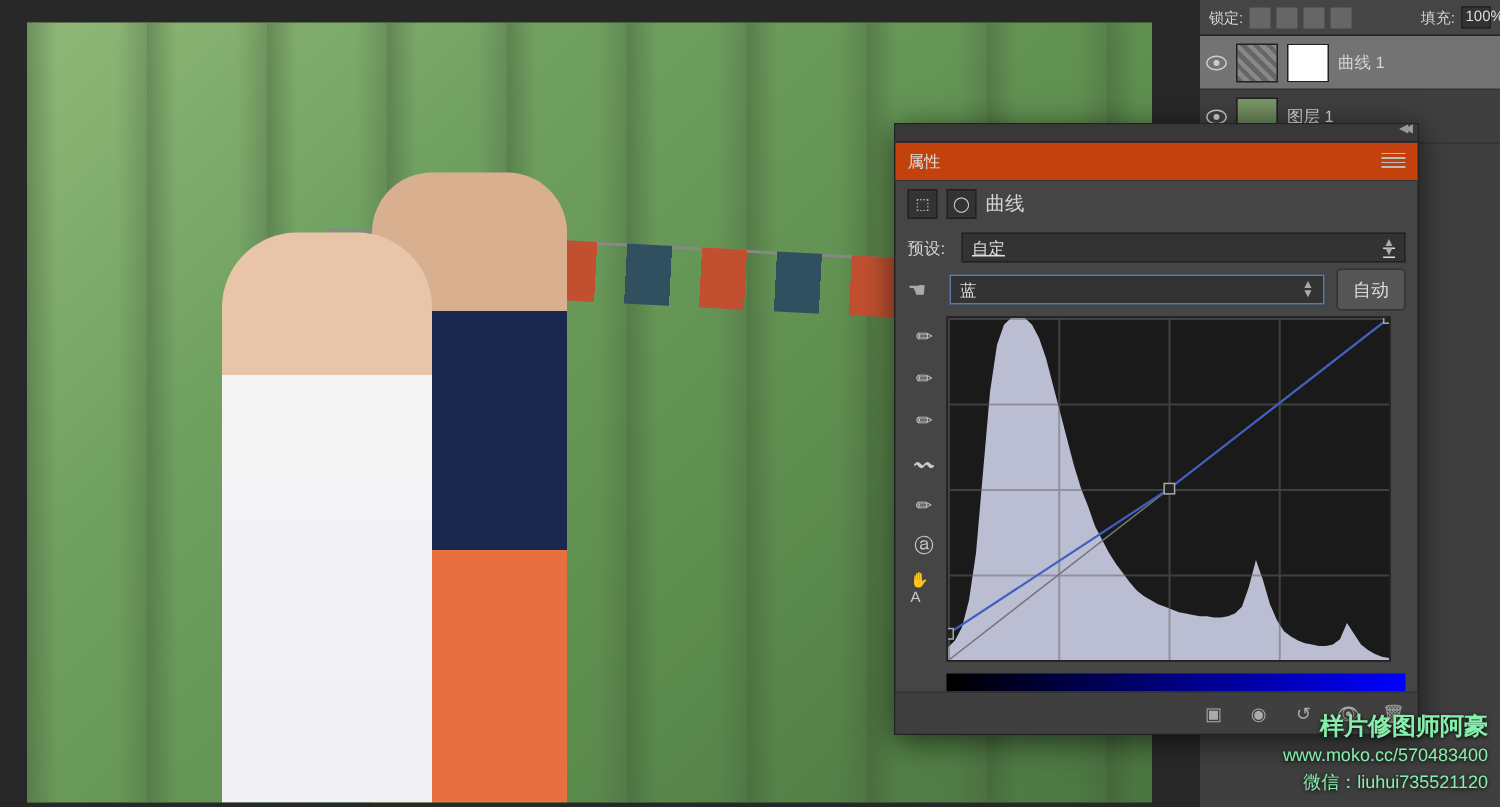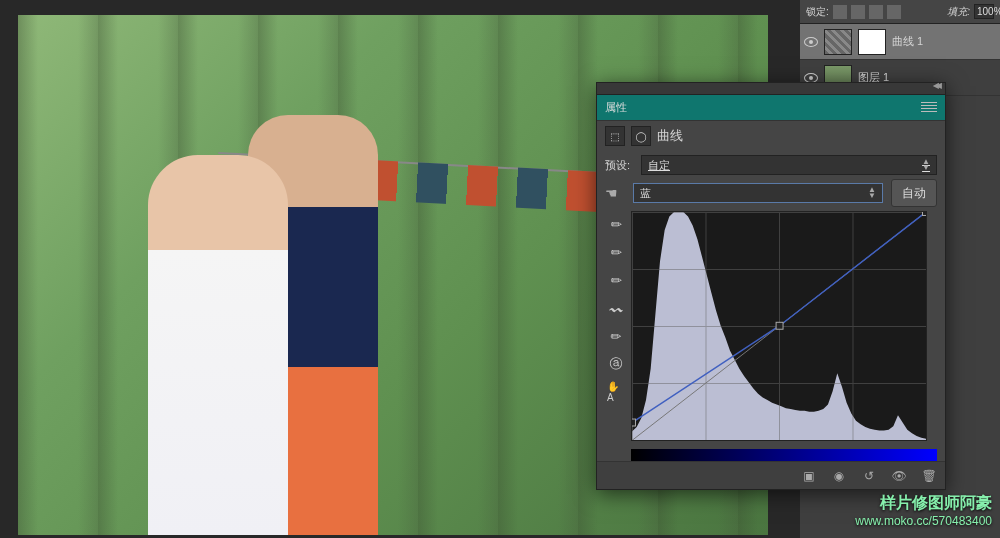--- a/index.html
+++ b/index.html
@@ -9,37 +9,37 @@
 .forest-trees { position: absolute; inset: 0; background: repeating-linear-gradient(90deg, rgba(60,80,50,0.4) 0px, transparent 20px, transparent 60px, rgba(70,90,60,0.3) 80px); }
 .couple { position: absolute; left: 130px; top: 100px; width: 250px; height: 420px; }
 .person-1 { position: absolute; left: 0; top: 40px; width: 140px; height: 380px; background: linear-gradient(180deg, #e8c5a8 0%, #e8c5a8 25%, #f5f5f5 25%, #f0f0f5 100%); border-radius: 50px 50px 0 0; }
 .person-2 { position: absolute; left: 100px; top: 0; width: 130px; height: 420px; background: linear-gradient(180deg, #d8b090 0%, #d8b090 22%, #1a2850 22%, #1a2850 60%, #e87040 60%); border-radius: 40px 40px 0 0; }
 .bunting { position: absolute; left: 200px; top: 150px; width: 500px; height: 2px; background: #888; transform: rotate(3deg); }
 .bunting::after { content: ""; position: absolute; left: 50px; top: 0; width: 400px; height: 40px; background: repeating-linear-gradient(90deg, #c05030 0 30px, transparent 30px 50px, #305060 50px 80px, transparent 80px 100px); }
 
 .right-panel { position: absolute; right: 0; top: 0; width: 200px; height: 538px; background: #3f3f3f; }
 .lock-bar { height: 24px; background: #454545; display: flex; align-items: center; padding: 0 6px; gap: 4px; font-size: 10px; border-bottom: 1px solid #222; }
 .lock-icon { width: 14px; height: 14px; background: #666; }
-.fill-label { margin-left: auto; font-style: italic; }
+.fill-label { margin-left: auto; }
 .fill-input { width: 20px; background: #333; color: #ddd; border: 1px solid #222; font-size: 10px; text-align: right; padding: 1px 2px; }
 
 .layer-row { display: flex; align-items: center; height: 36px; padding: 0 4px; gap: 6px; border-bottom: 1px solid #333; }
 .layer-row.selected { background: #737373; }
 .eye-icon { width: 14px; height: 10px; border: 1px solid #ccc; border-radius: 50%; position: relative; }
 .eye-icon::after { content: ""; position: absolute; left: 4px; top: 2px; width: 4px; height: 4px; background: #ccc; border-radius: 50%; }
 .layer-thumb { width: 28px; height: 26px; background: #888; border: 1px solid #222; }
 .layer-thumb.adj { background: repeating-linear-gradient(45deg, #666 0 3px, #888 3px 6px); }
 .layer-thumb.mask { background: #fff; }
 .layer-thumb.photo { background: linear-gradient(#7a9868, #5f7850); }
 .layer-name { font-size: 11px; }
 
 .properties-panel { position: absolute; left: 596px; top: 82px; width: 350px; background: #454545; border: 1px solid #222; box-shadow: 0 4px 20px rgba(0,0,0,0.6); }
 .panel-tab-bar { height: 12px; background: #383838; border-bottom: 1px solid #222; position: relative; }
 .panel-tab-bar::after { content: "◀◀"; position: absolute; right: 6px; top: -2px; font-size: 8px; color: #999; letter-spacing: -3px; }
-.panel-header { display: flex; align-items: center; height: 26px; padding: 0 8px; background: #0f766e; border-bottom: 1px solid #333; justify-content: center; }
+.panel-header { display: flex; align-items: center; height: 26px; padding: 0 8px; background: #c2410c; border-bottom: 1px solid #333; justify-content: center; }
 .panel-title { font-size: 11px; color: #ddd; }
 .panel-menu { margin-left: auto; width: 16px; height: 12px; background: repeating-linear-gradient(#bbb 0 1px, transparent 1px 3px); }
 
 .curves-type-row { display: flex; align-items: center; height: 30px; padding: 0 8px; gap: 6px; }
 .type-icon { width: 20px; height: 20px; background: #333; border: 1px solid #222; display: flex; align-items: center; justify-content: center; font-size: 10px; }
 .type-label { font-size: 13px; }
 
 .preset-row { display: flex; align-items: center; height: 28px; padding: 0 8px; gap: 6px; }
 .preset-label { font-size: 11px; width: 30px; }
 .preset-select { flex: 1; height: 20px; background: #333; border: 1px solid #222; color: #ddd; font-size: 11px; padding: 0 6px; display: flex; align-items: center; justify-content: space-between; text-decoration: underline; }
@@ -173,13 +173,14 @@
     <span class="footer-icon">◉</span>
     <span class="footer-icon">↺</span>
     <span class="footer-icon">👁</span>
     <span class="footer-icon">🗑</span>
   </div>
 </div>
 
 <div class="watermark">
   <div class="wm-title">样片修图师阿豪</div>
   <div>www.moko.cc/570483400</div>
+  <div>微信：liuhui735521120</div>
 </div>
 
 </body></html>

